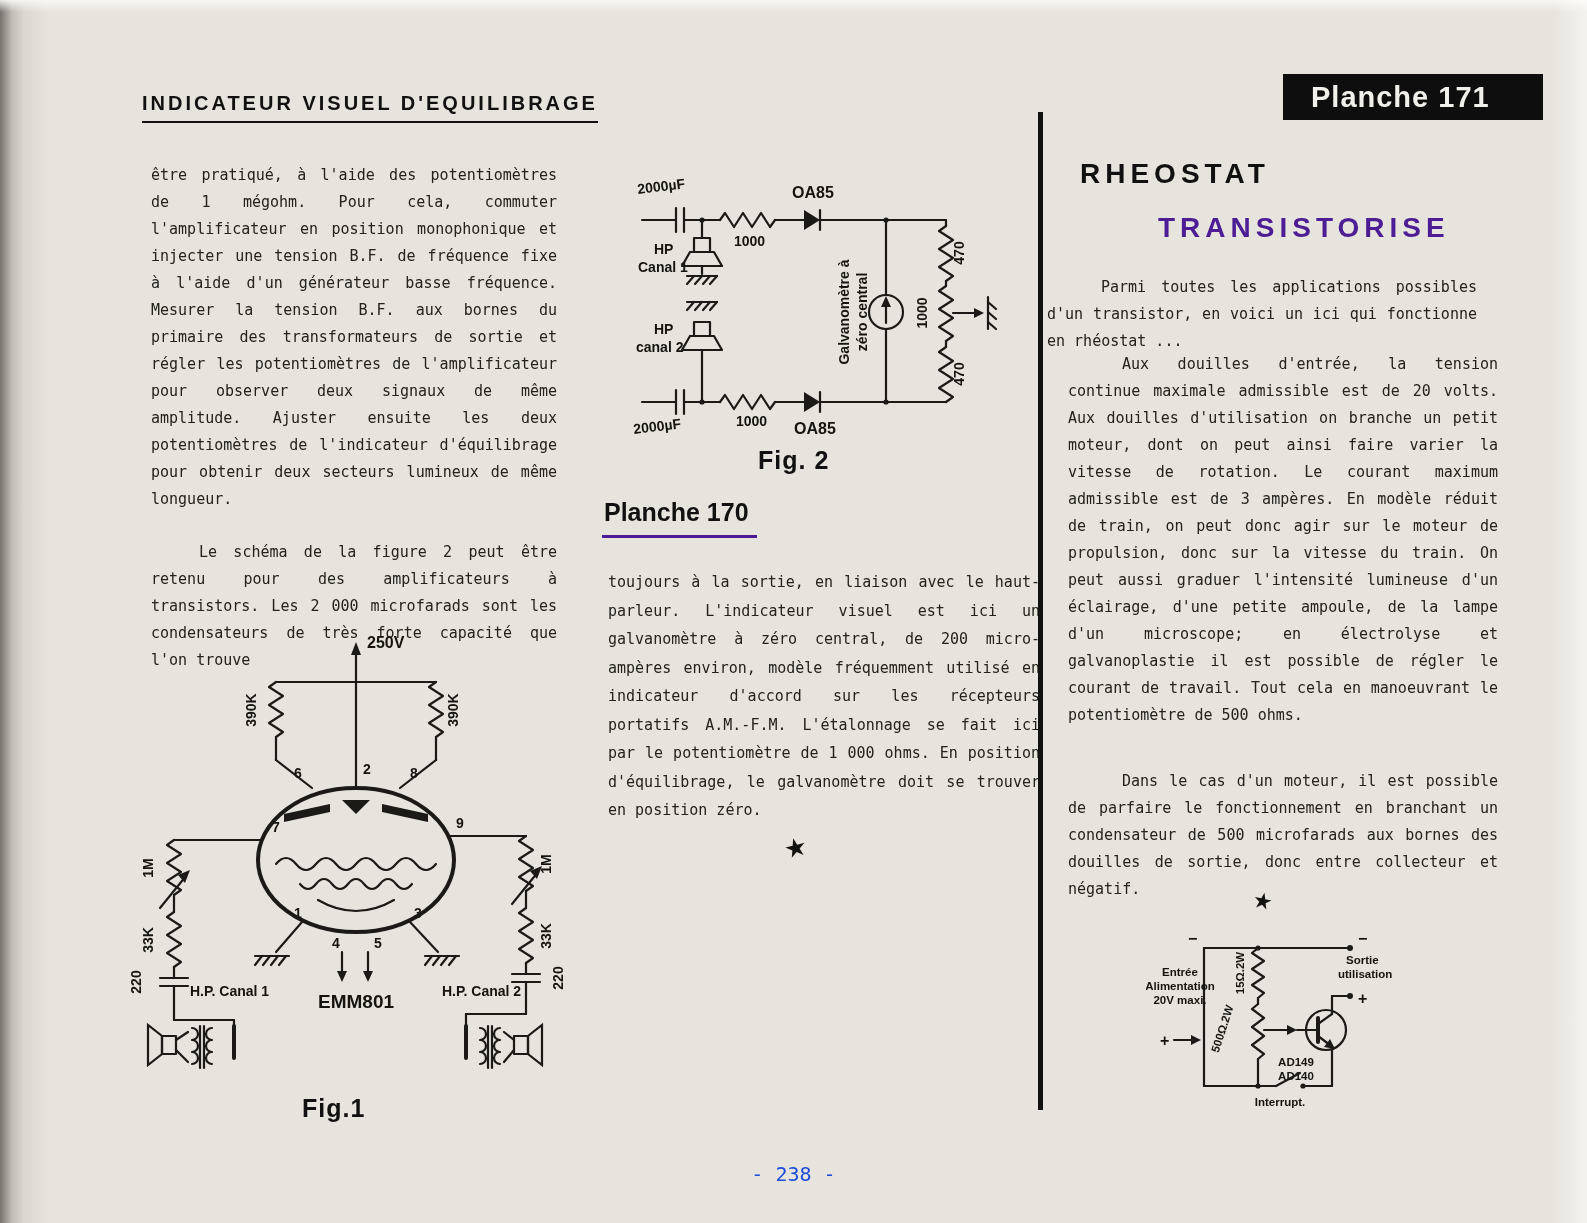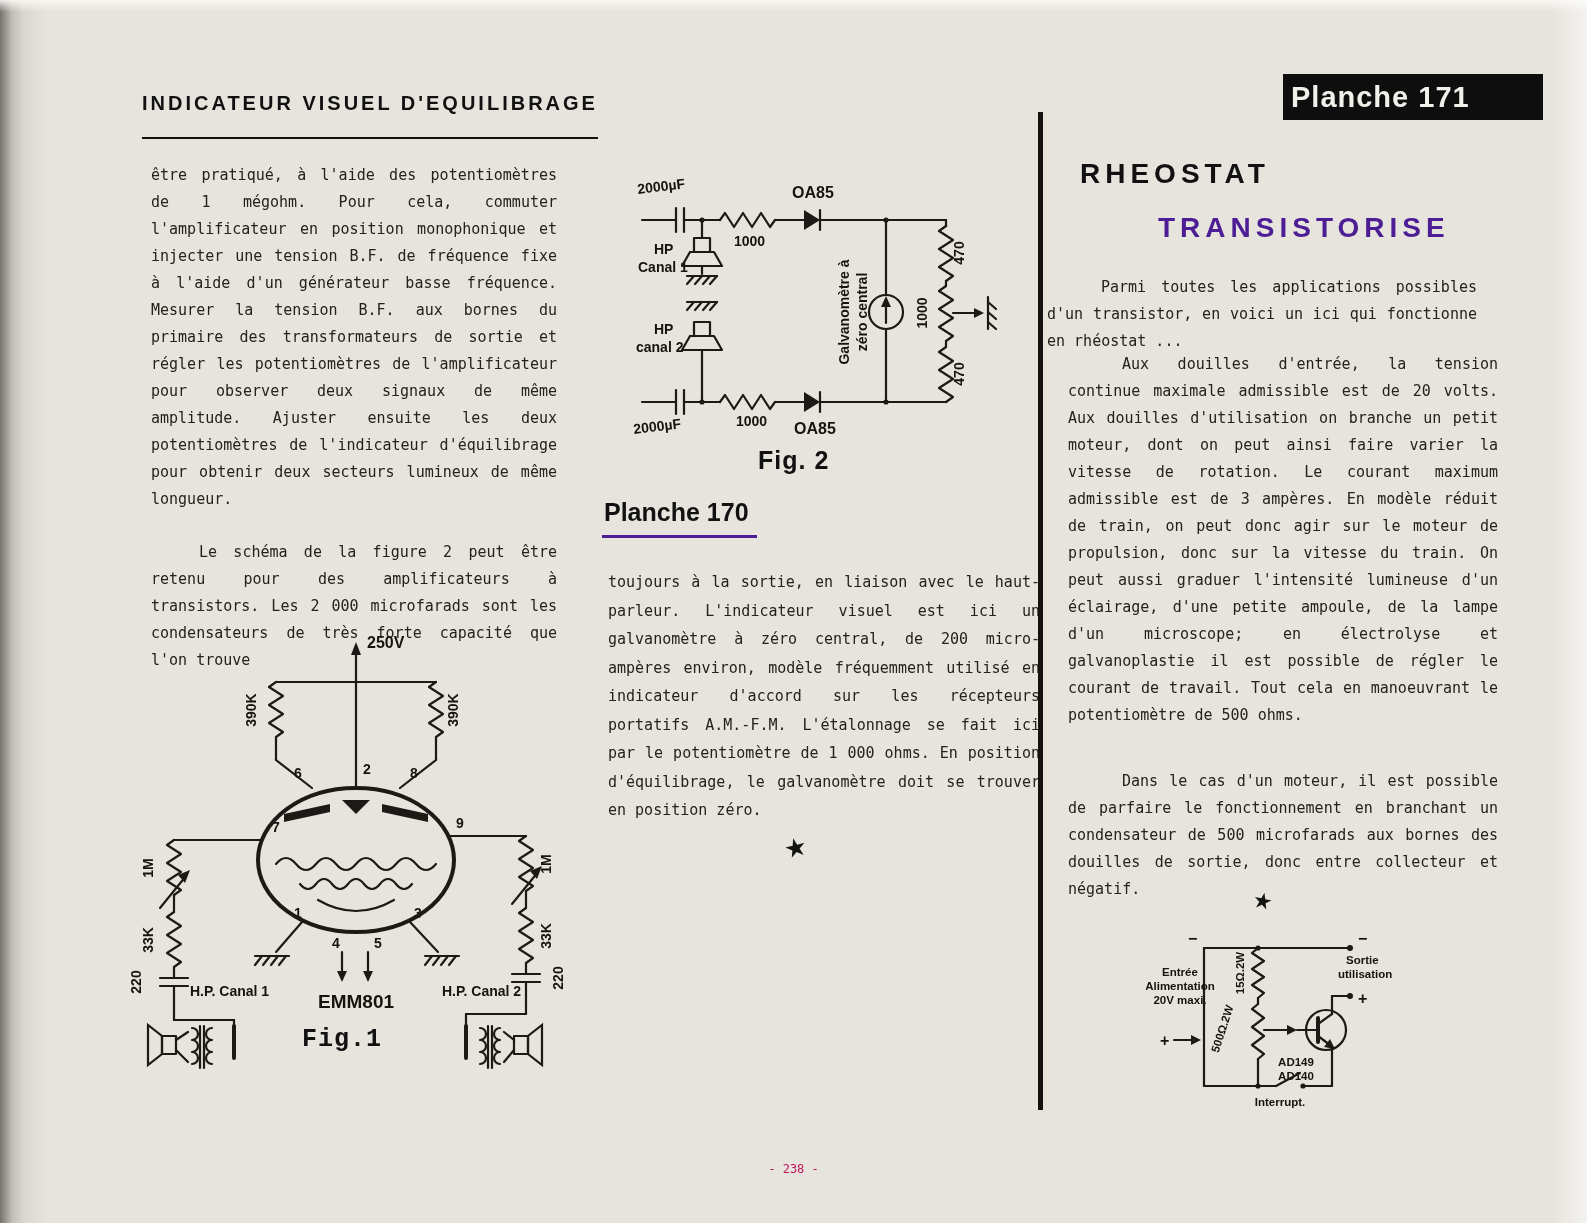--- a/index.html
+++ b/index.html
@@ -10,43 +10,43 @@
   }
   .edge-left{position:absolute;left:0;top:0;bottom:0;width:48px;
     background:linear-gradient(90deg,rgba(42,40,36,.6),rgba(95,92,84,.28) 12px,rgba(125,122,112,.12) 24px,rgba(0,0,0,0) 48px);}
   .edge-top{position:absolute;left:0;top:0;right:0;height:12px;
     background:linear-gradient(180deg,rgba(250,249,245,.9),rgba(0,0,0,0));}
   .edge-right{position:absolute;right:0;top:0;bottom:0;width:36px;
     background:linear-gradient(270deg,rgba(255,255,255,.55),rgba(0,0,0,0));}
   .abs{position:absolute;}
   .article-title{left:142px;top:92px;font-family:"Liberation Sans",sans-serif;
     font-weight:bold;font-size:20px;letter-spacing:3px;color:#111;
-    border-bottom:2.5px solid #111;padding-bottom:22px;}
+    border-bottom:2.5px solid #111;padding-bottom:6px;}
   .planche-badge{left:1283px;top:74px;width:260px;height:46px;background:#0e0e0e;
     color:#f2f0ea;font-family:"Liberation Sans",sans-serif;font-weight:bold;
-    font-size:29px;display:flex;align-items:center;padding-left:8px;box-sizing:border-box;letter-spacing:1px;}
+    font-size:29px;display:flex;align-items:center;padding-left:28px;box-sizing:border-box;letter-spacing:1px;}
   .body-text{font-size:15px;line-height:27px;text-align:justify;margin:0;color:#23221d;}
   .col-left{left:151px;top:162px;width:406px;}
   .col-left .p2{margin-top:26px;text-indent:48px;}
   .mid-para{left:608px;top:568px;width:432px;line-height:28.5px;}
   .planche170{left:602px;top:498px;font-family:"Liberation Sans",sans-serif;
     font-weight:bold;font-size:25px;color:#111;border-bottom:3px solid #4c1d95;padding:0 8px 8px 2px;}
   .divider{left:1038px;top:112px;width:5px;height:998px;background:#121210;}
   .rheostat1{left:1080px;top:158px;font-family:"Liberation Sans",sans-serif;font-weight:bold;font-size:28px;letter-spacing:5px;color:#111;margin:0;}
   .rheostat2{left:1158px;top:212px;font-family:"Liberation Sans",sans-serif;font-weight:bold;font-size:28px;letter-spacing:5px;color:#4c1d95;margin:0;}
   .r-para1{left:1012px;top:274px;width:430px;text-indent:54px;margin-left:35px;}
   .r-para2{left:1068px;top:351px;width:430px;text-indent:54px;}
   .r-para3{left:1068px;top:768px;width:430px;text-indent:54px;}
   .fig-caption{font-family:"Liberation Sans",sans-serif;font-weight:bold;font-size:25px;color:#111;letter-spacing:1px;}
-  .fig1-cap{left:302px;top:1025px;font-family:Liberation Mono, monospace;}
+  .fig1-cap{left:302px;top:1094px;}
   .fig2-cap{left:758px;top:446px;}
   .star{color:#121210;transform:rotate(-14deg);}
   .star-mid{left:784px;top:824px;font-size:36px;}
   .star-right{left:1254px;top:880px;font-size:31px;transform:rotate(12deg);}
-  .page-number{left:0;top:1162px;width:1587px;text-align:center;font-size:12px;color:#be185d;}
+  .page-number{left:0;top:1162px;width:1587px;text-align:center;font-size:20px;color:#1d4ed8;}
   
   .cir line,.cir path,.cir rect,.cir ellipse,.cir circle,.cir polyline{
     stroke:#1b1a16;stroke-width:2.2;fill:none;stroke-linecap:round;stroke-linejoin:round;}
   .cir polygon{fill:#1b1a16;stroke:none;}
   .cir text{fill:#15140f;stroke:none;font-family:"Liberation Sans",sans-serif;font-weight:bold;font-size:14px;}
   .cir .thick{stroke-width:4;}
   .cir .dot{fill:#1b1a16;stroke:none;}
   .cir .seg{fill:#1b1a16;stroke:none;}
   .cir .big{font-size:19px;}
   .cir .med{font-size:16px;}

